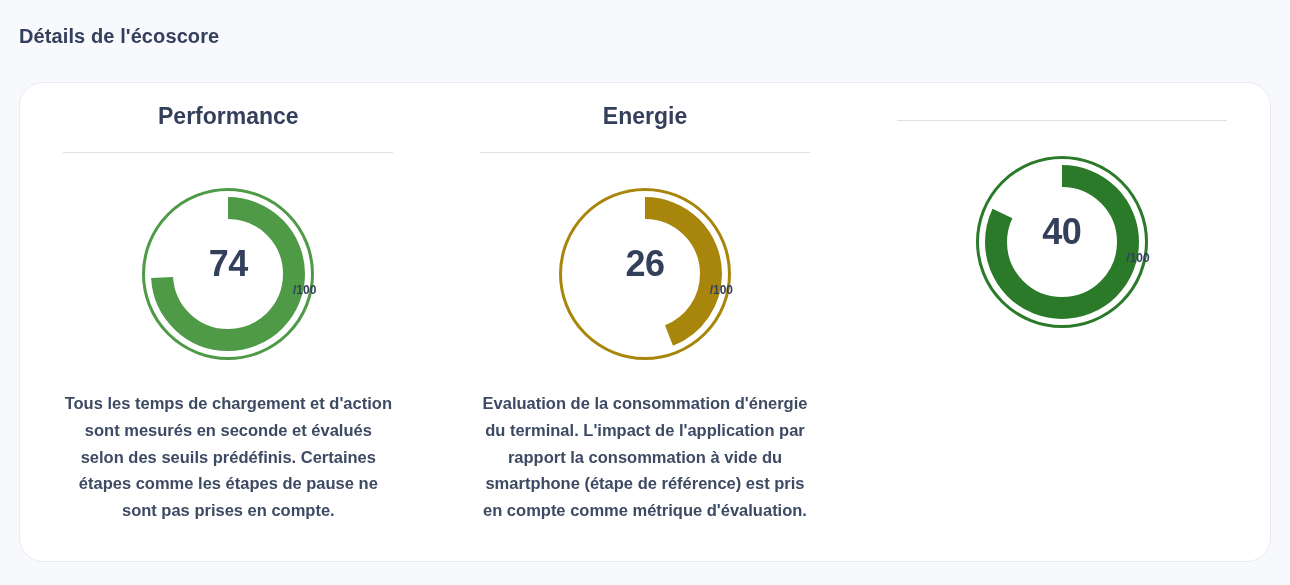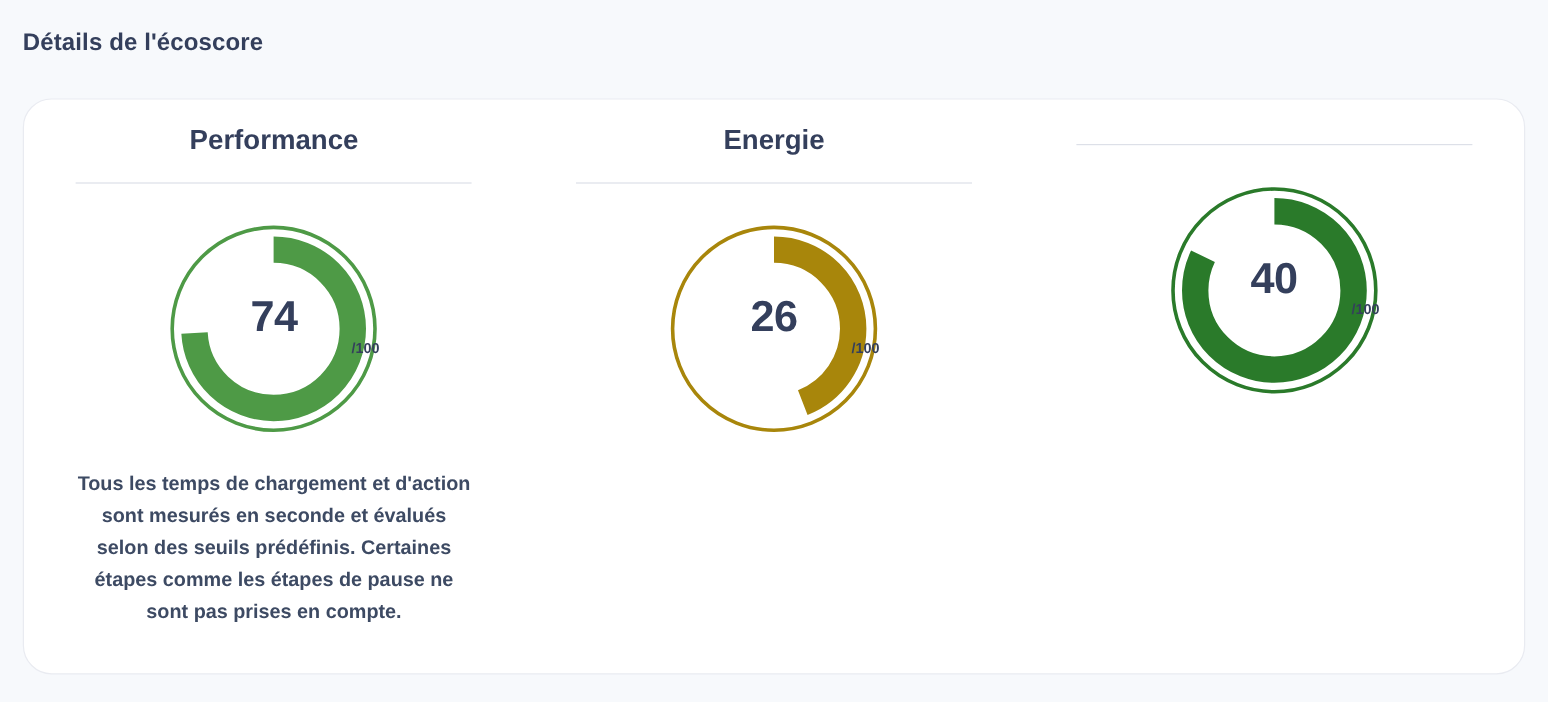--- a/index.html
+++ b/index.html
@@ -147,20 +147,21 @@
       <div class="gauge-wrap">
         <svg viewBox="0 0 176 176">
           <circle cx="88" cy="88" r="84.5" fill="none" stroke="#a8860b" stroke-width="3"></circle>
           <circle class="gauge-arc" cx="88" cy="88" r="66" fill="none" stroke="#a8860b" stroke-width="22" stroke-dasharray="182.5 414.7" transform="rotate(-90 88 88)"></circle>
         </svg>
         <div class="gauge-label">
           <span class="score-value">26</span>
           <span class="score-max">/100</span>
         </div>
       </div>
+      <div class="metric-desc">Evaluation de la consommation d'énergie du terminal. L'impact de l'application par rapport la consommation à vide du smartphone (étape de référence) est pris en compte comme métrique d'évaluation.</div>
     </div>
 
     <div class="metric">
       <div class="metric-divider"></div>
       <div class="gauge-wrap">
         <svg viewBox="0 0 176 176">
           <circle cx="88" cy="88" r="84.5" fill="none" stroke="#2a7a2a" stroke-width="3"></circle>
           <circle class="gauge-arc" cx="88" cy="88" r="66" fill="none" stroke="#2a7a2a" stroke-width="22" stroke-dasharray="340.0 414.7" transform="rotate(-90 88 88)"></circle>
         </svg>
         <div class="gauge-label">

